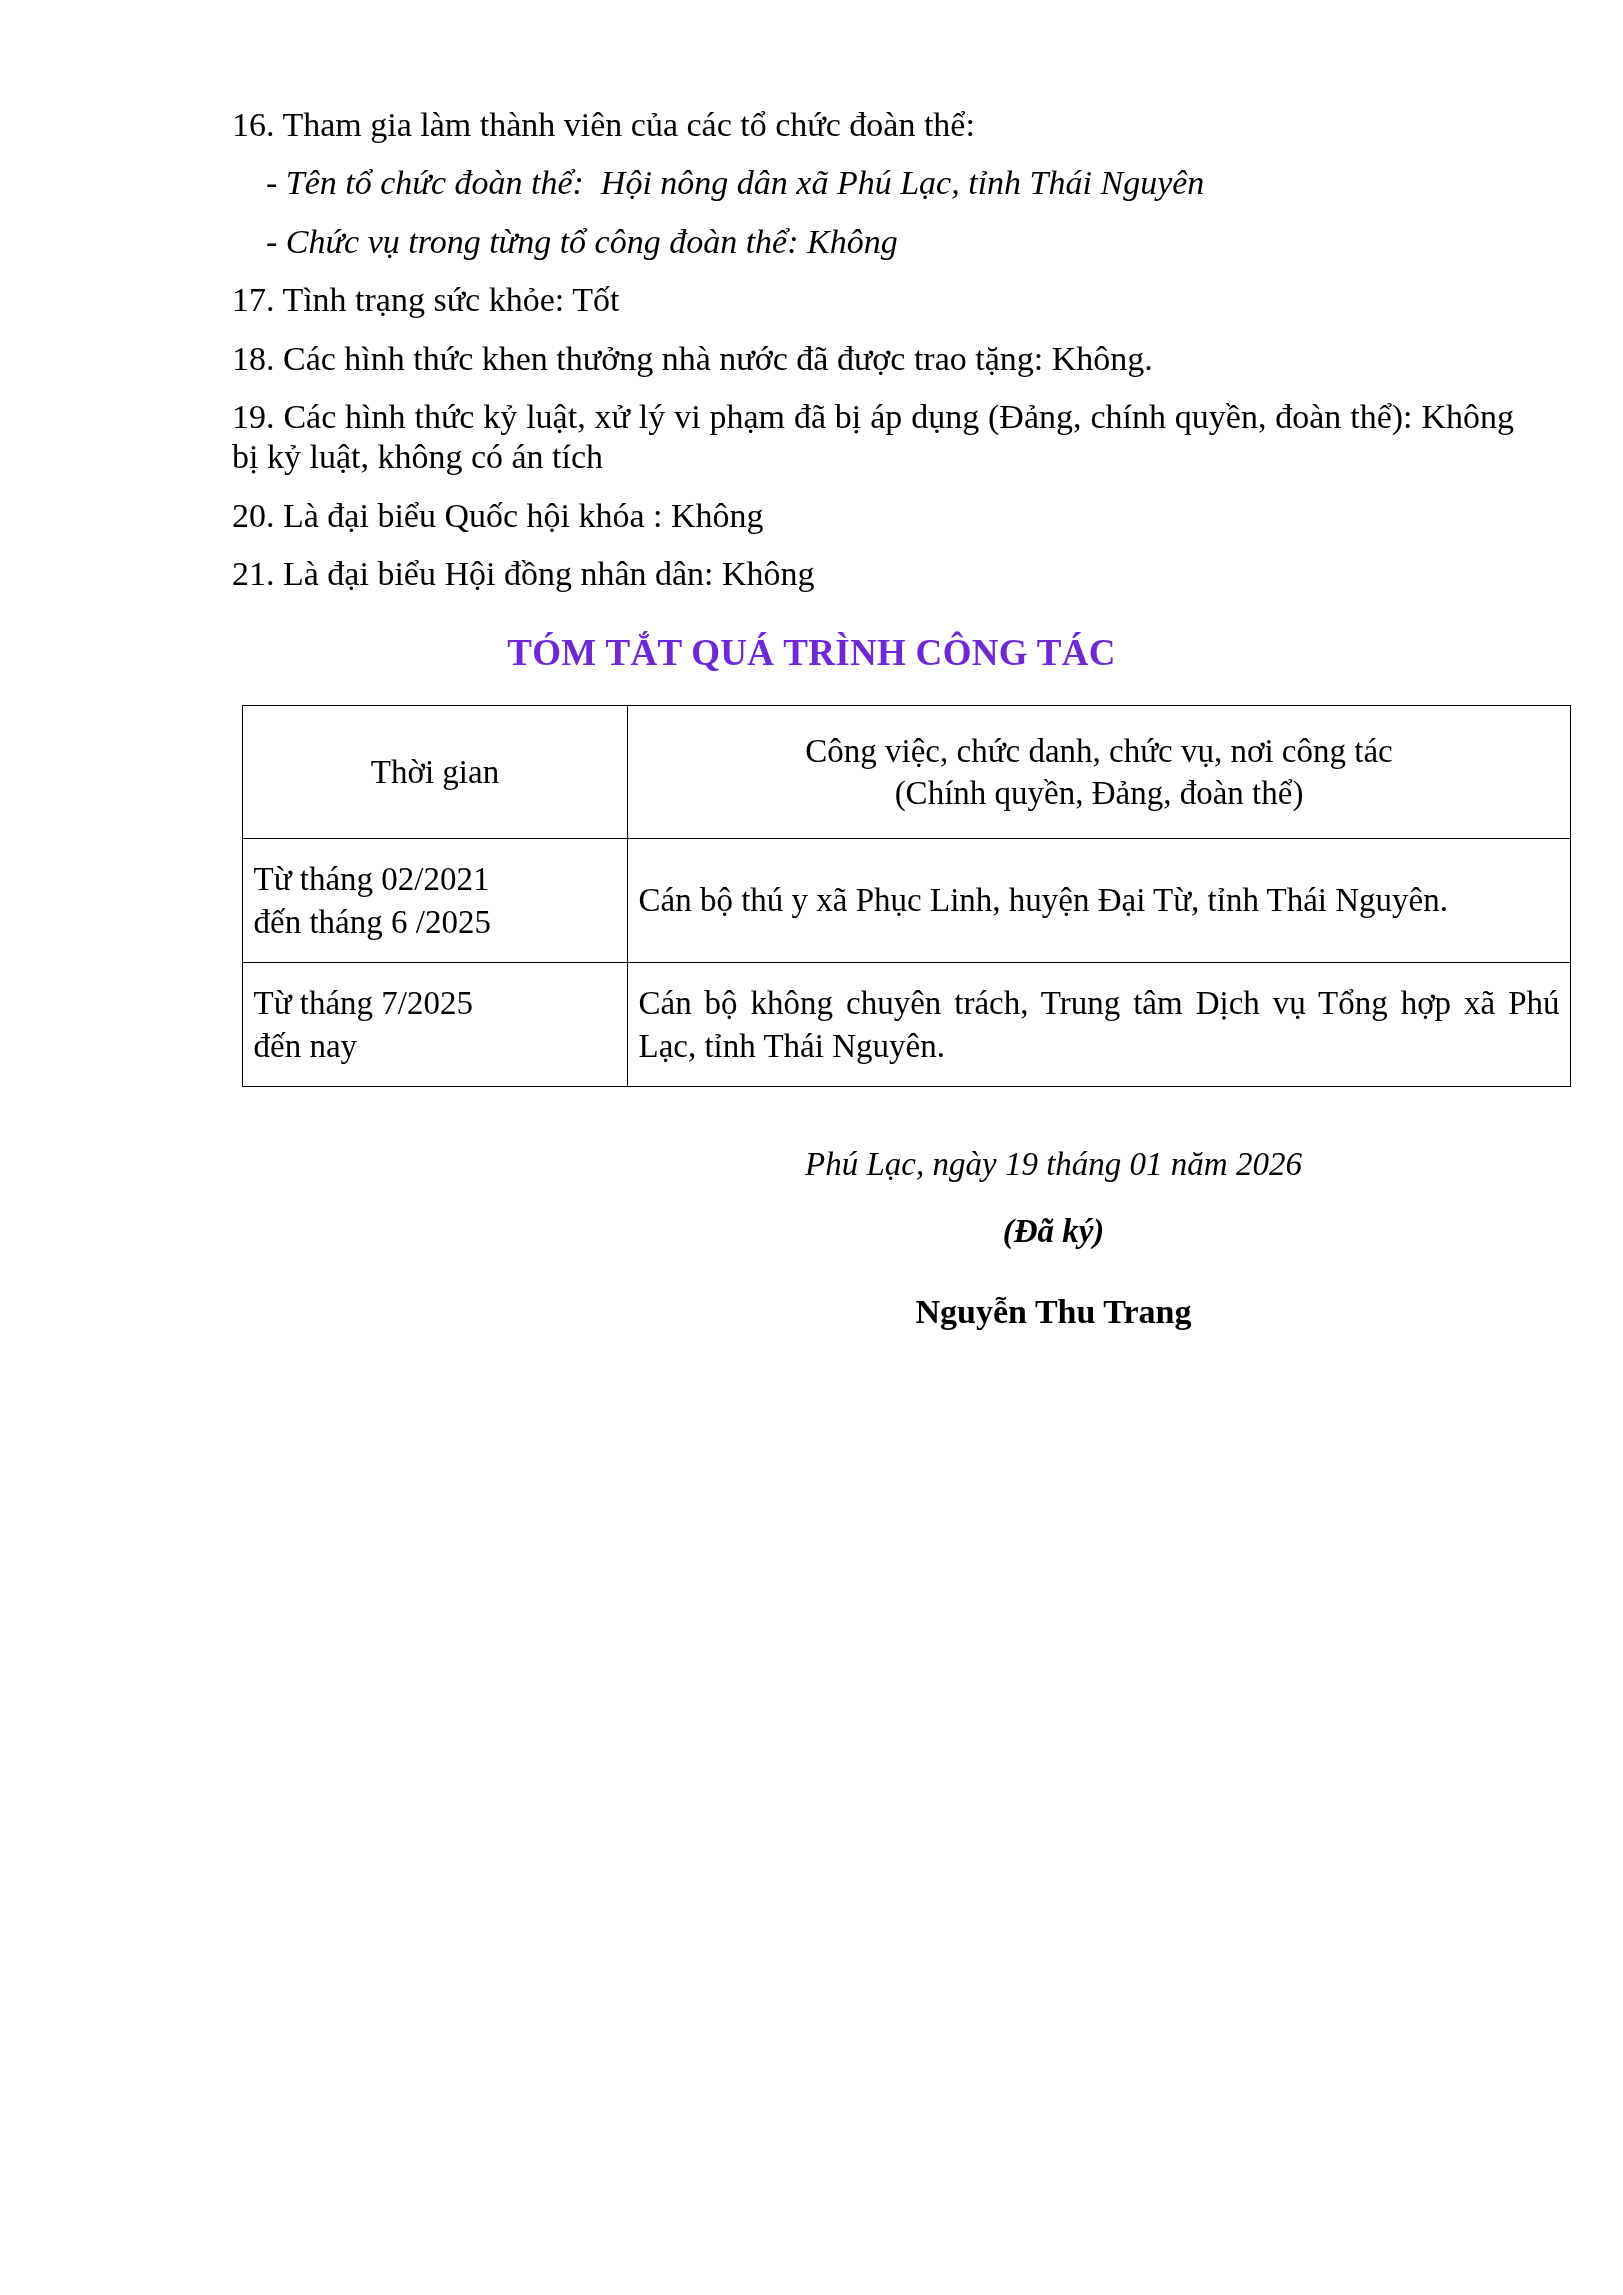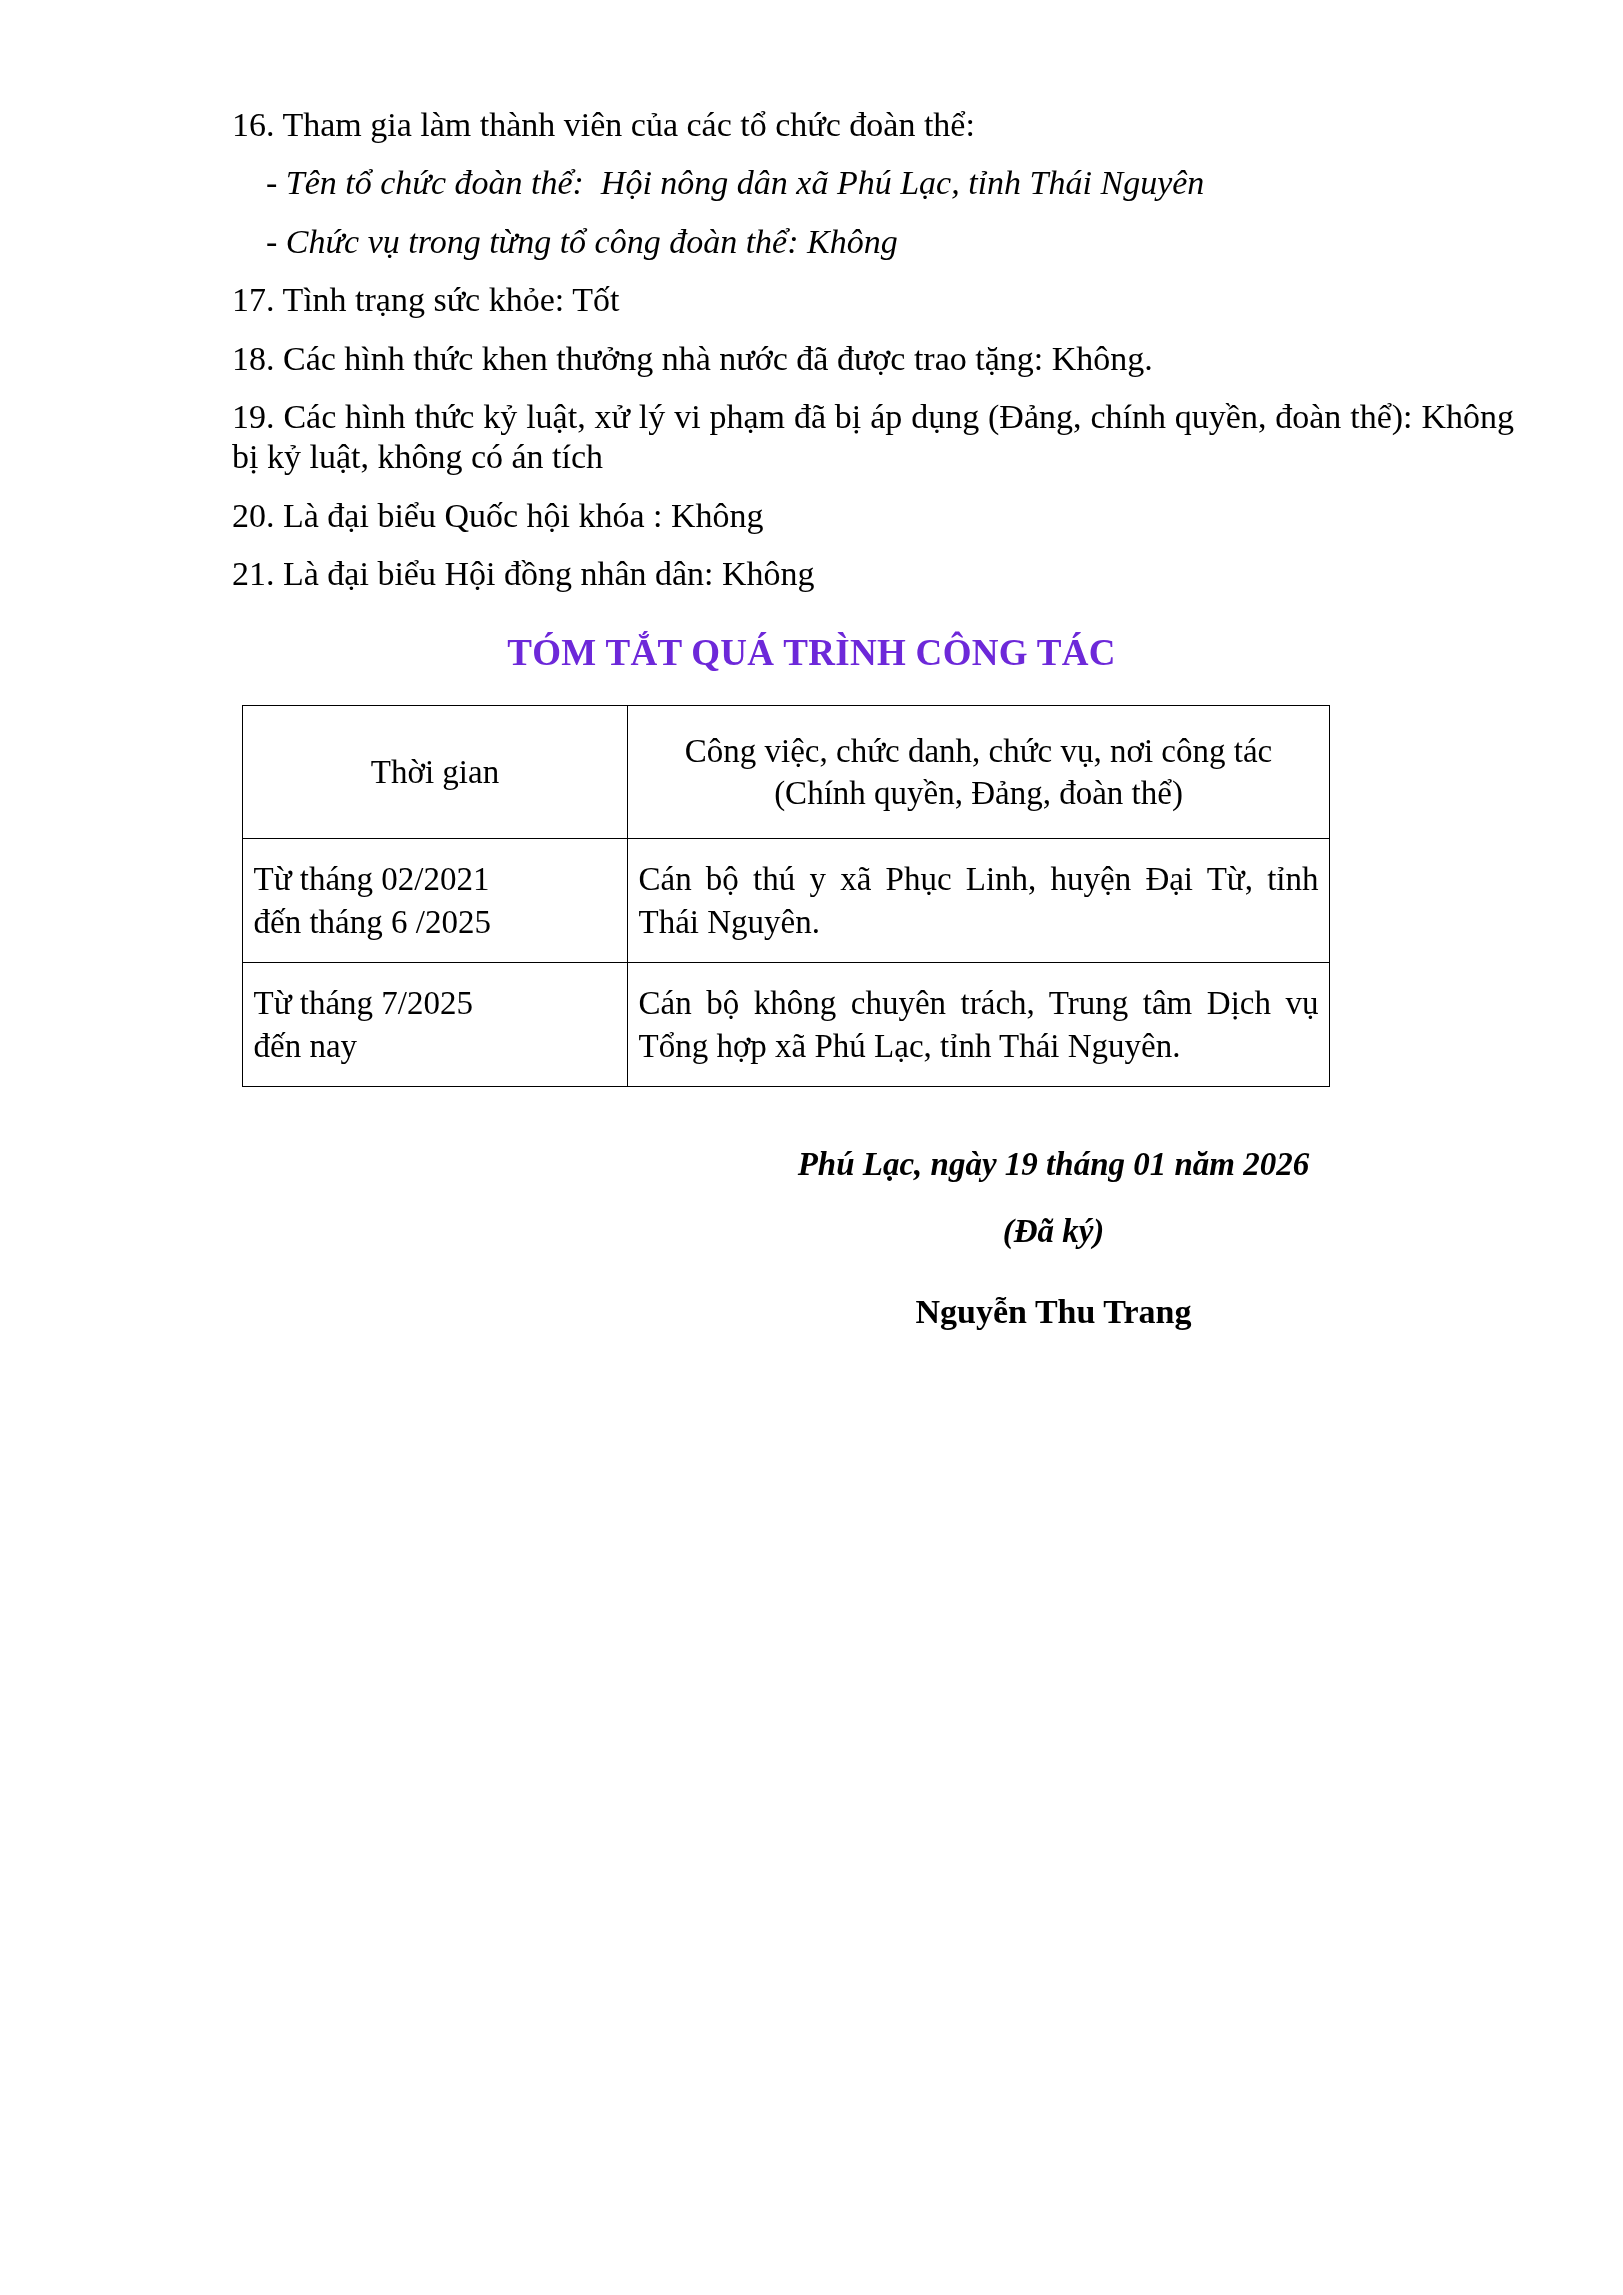--- a/index.html
+++ b/index.html
@@ -65,21 +65,21 @@
     font-weight: bold;
     color: #6d28d9;
     letter-spacing: 0.3px;
     font-family: "Liberation Serif", "DejaVu Serif", serif;
   }
 
   table.career-table {
     position: absolute;
     left: 242px;
     top: 705px;
-    width: 1088px;
+    width: 1329px;
     border-collapse: collapse;
     table-layout: fixed;
   }
   table.career-table td,
   table.career-table th {
     border: 1.3px solid #000000;
     padding: 6.5px 10.5px;
     font-size: 33px;
     line-height: 1.28;
     vertical-align: middle;
@@ -118,21 +118,21 @@
   .sign-block {
     position: absolute;
     left: 772px;
     top: 1145px;
     width: 563px;
     text-align: center;
   }
   .sign-place {
     font-size: 33px;
     font-style: italic;
-    font-weight: bold;
+    font-weight: normal;
     line-height: 1.2;
     margin-bottom: 27.5px;
   }
   .sign-status {
     font-size: 33px;
     font-style: italic;
     font-weight: bold;
     line-height: 1.2;
     margin-bottom: 40px;
   }

